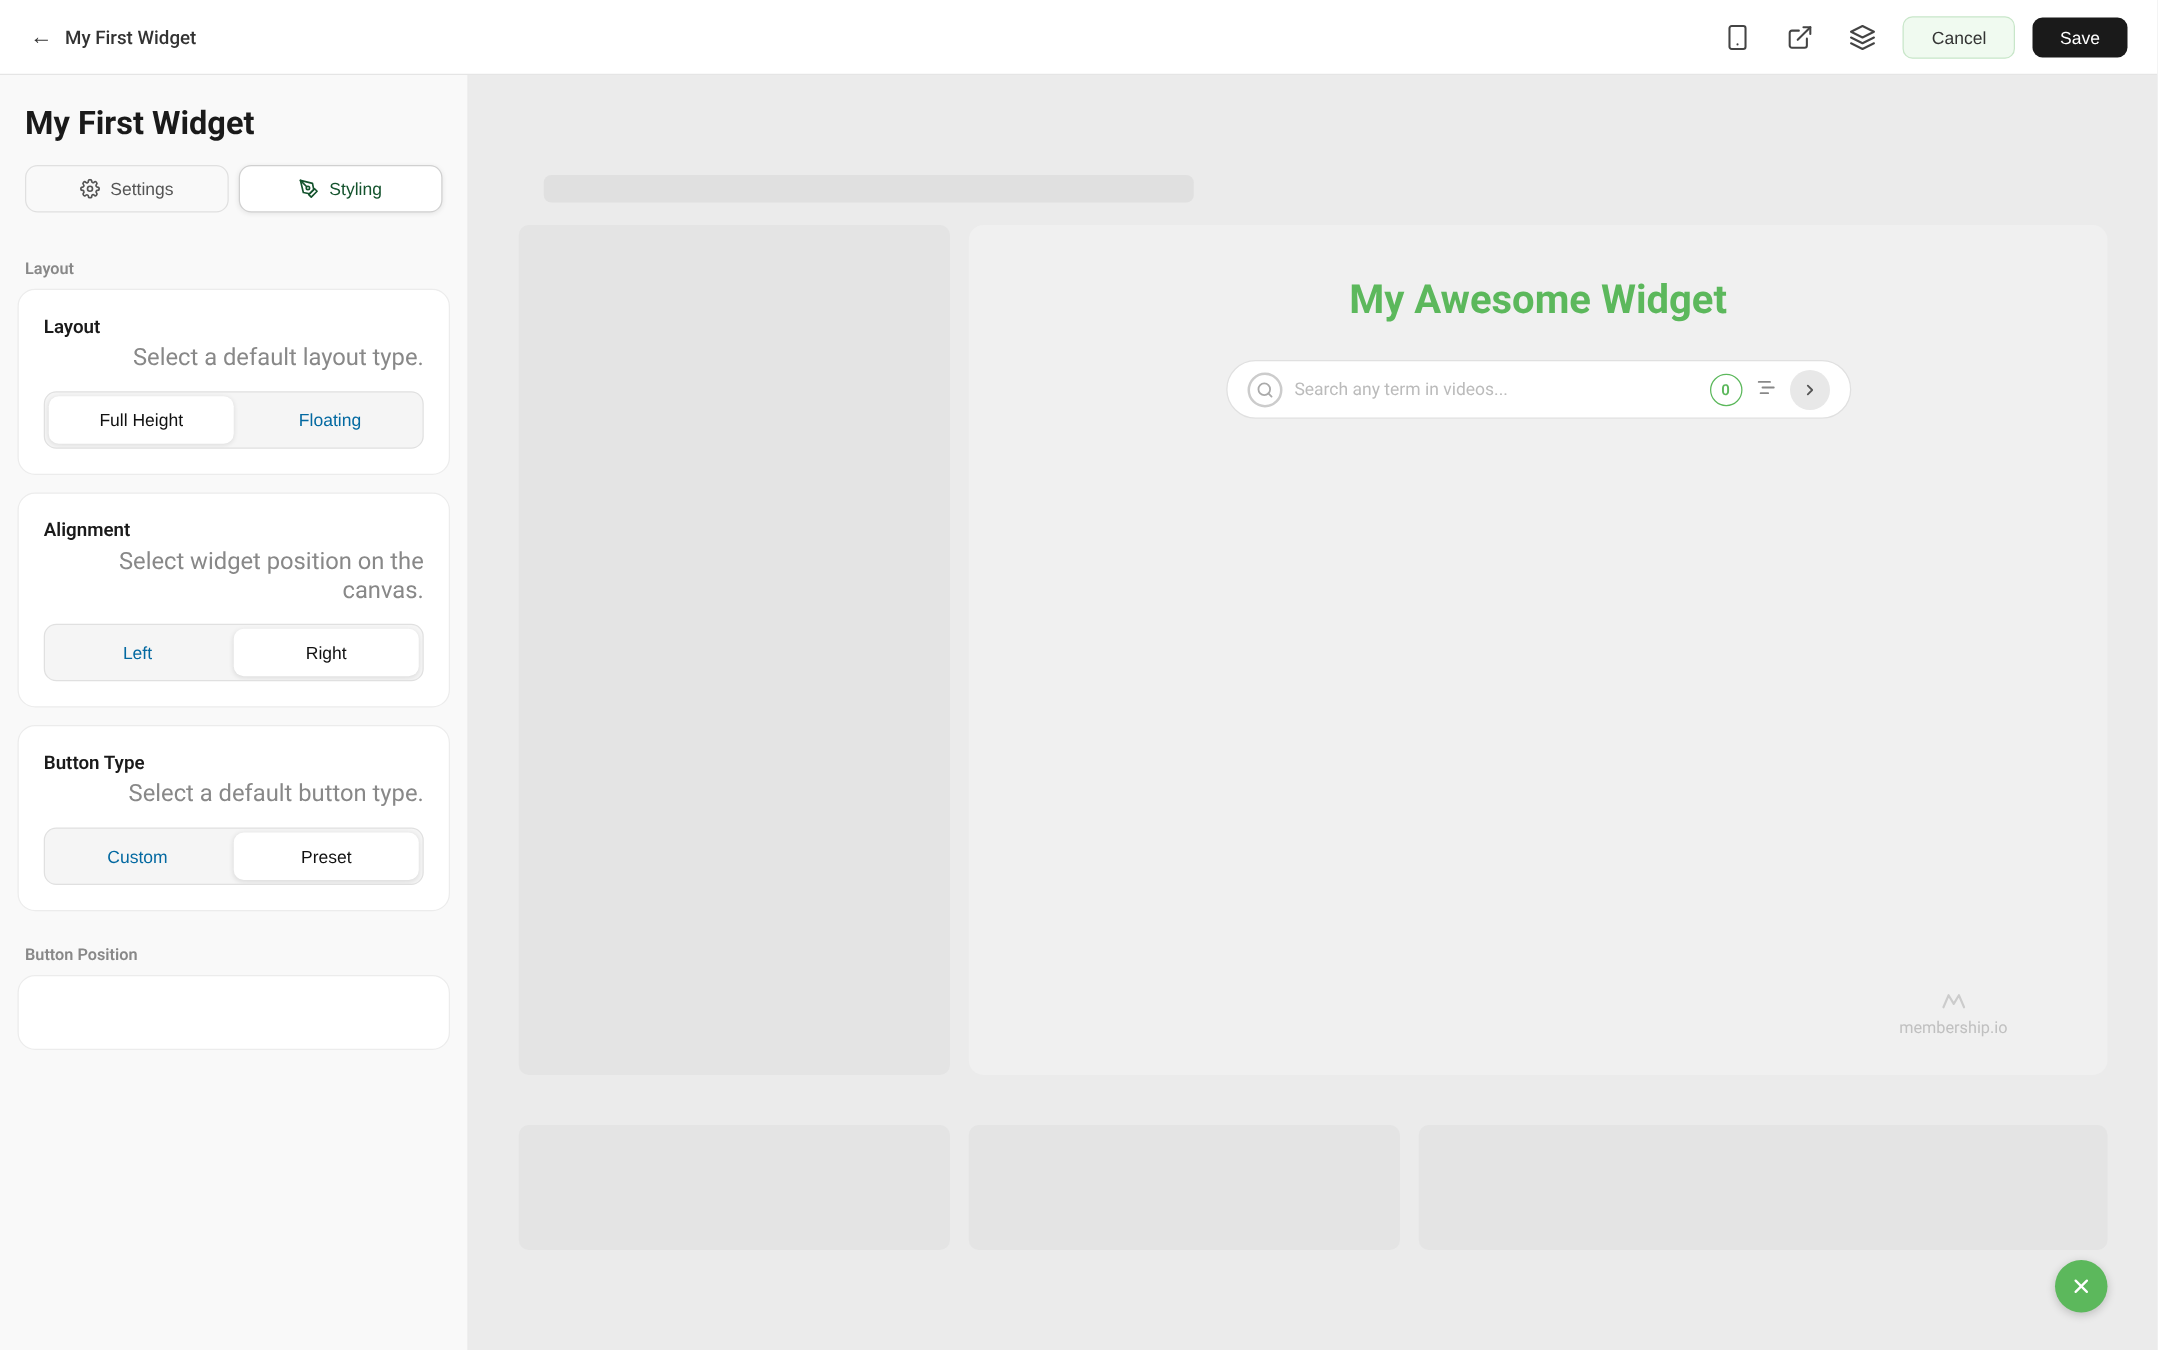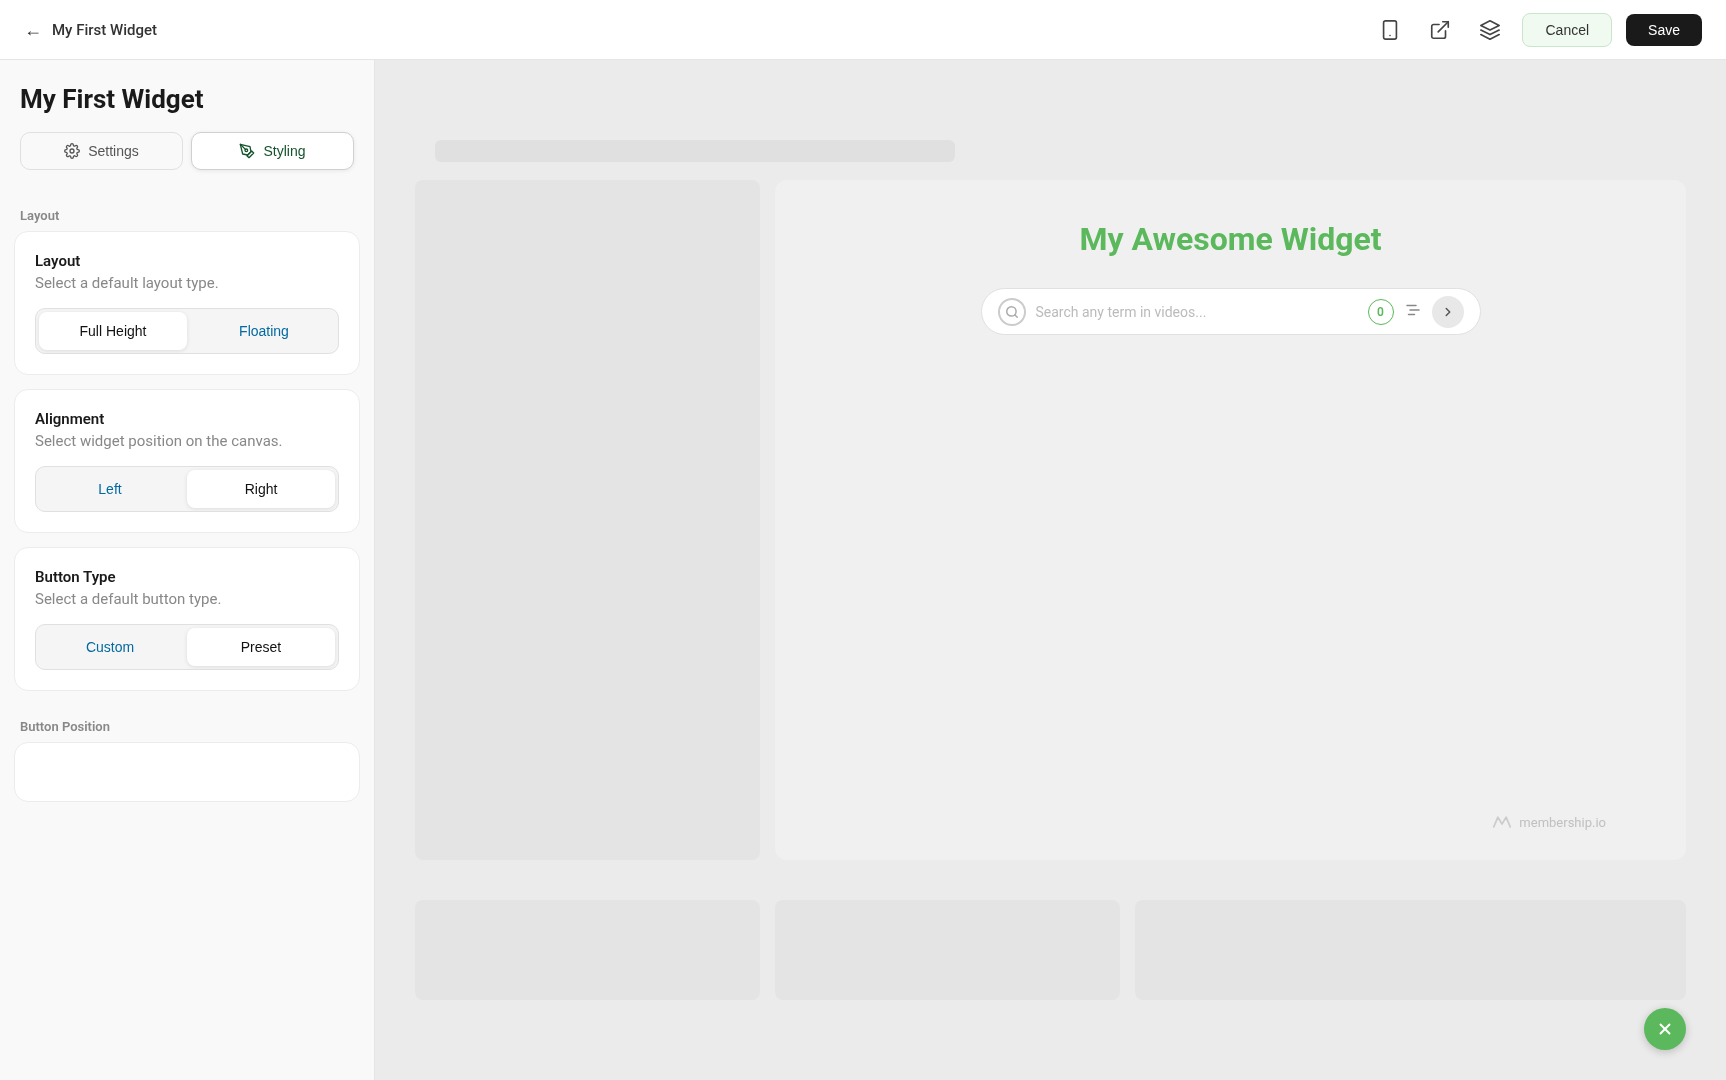--- a/index.html
+++ b/index.html
@@ -146,23 +146,24 @@
       padding: 20px;
     }
 
     .card-title {
       font-size: 15px;
       font-weight: 600;
       color: #1a1a1a;
       margin-bottom: 4px;
     }
     .card-desc {
-      font-size: 15px;
+      font-size: 19px;
       color: #888;
       margin-bottom: 16px;
+      text-align: right;
     }
 
     .toggle-group {
       display: flex;
       border: 1px solid #e0e0e0;
       border-radius: 10px;
       overflow: hidden;
       background: #f5f5f5;
       align-items: center;
     }
@@ -287,20 +288,21 @@
 
     .watermark {
       position: absolute;
       bottom: 30px;
       right: 80px;
       color: #c0c0c0;
       font-size: 13px;
       display: flex;
       align-items: center;
       gap: 6px;
+      flex-direction: column;
     }
 
     
     .preview-left-block {
       position: absolute;
       left: 40px;
       top: 120px;
       width: 345px;
       bottom: 220px;
       background: #e4e4e4;

